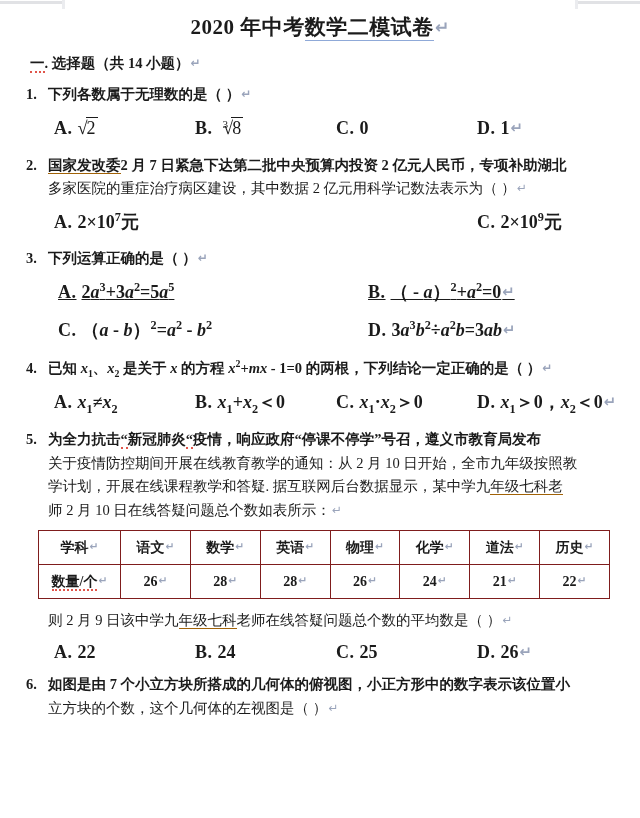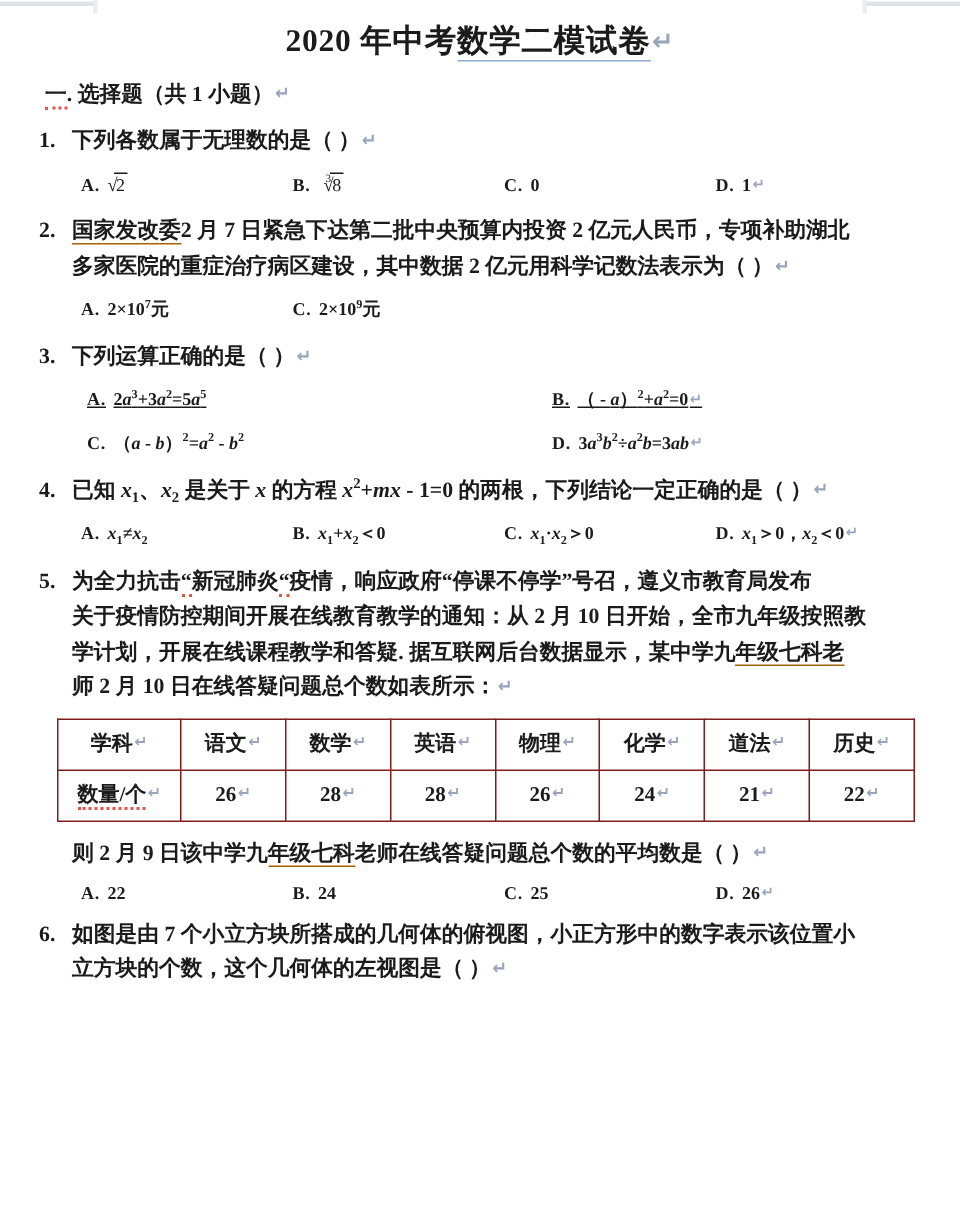--- a/index.html
+++ b/index.html
@@ -93,30 +93,31 @@
   .q-num {
     flex: 0 0 auto;
     width: 22px;
     text-align: left;
   }
   .q-body {
     flex: 1 1 auto;
     font-weight: bold;
     text-align: justify;
   }
-  .q-line2 { padding-left: 26px; font-weight: bold; }
+  .q-line2 { padding-left: 26px; font-weight: normal; }
 
   
   .opts {
     display: flex;
     padding-left: 32px;
     font-weight: bold;
-    font-size: 12px;
+    font-size: 18px;
     line-height: 1.7;
     margin-bottom: 2px;
+    justify-content: space-between;
   }
   .opts.four > .opt { width: 25%; }
   .opts.two  > .opt { width: 50%; padding-left: 0; }
   .opts.two  > .opt:nth-child(2) { padding-left: 30px; }
   .opt .lbl { letter-spacing: 0.5px; padding-right: 5px; }
 
   .ital { font-style: italic; }
   sup, sub { font-size: 0.68em; font-weight: bold; line-height: 0; }
   sup { vertical-align: super; }
   sub { vertical-align: sub; }
@@ -172,21 +173,21 @@
     <div class="tick"></div>
 </div>
 
 <div class="page">
 
   <div class="doc-title">
     <span>2020</span><span> 年中考</span><span class="uline-blue">数学二模试卷</span><span class="pilcrow">↵</span>
   </div>
 
   <div class="section-head">
-    <span class="sq-red">一</span><span>. 选择题（共 1 小题）</span><span class="pilcrow">↵</span>
+    <span class="sq-red">一</span><span>. 选择题（共 14 小题）</span><span class="pilcrow">↵</span>
   </div>
 
   <div class="q">
     <div class="q-stem">
       <span class="q-num">1.</span>
       <span class="q-body"><span>下列各数属于无理数的是（      ）</span><span class="pilcrow">↵</span></span>
     </div>
   </div>
   <div class="opts four">
     <div class="opt">

